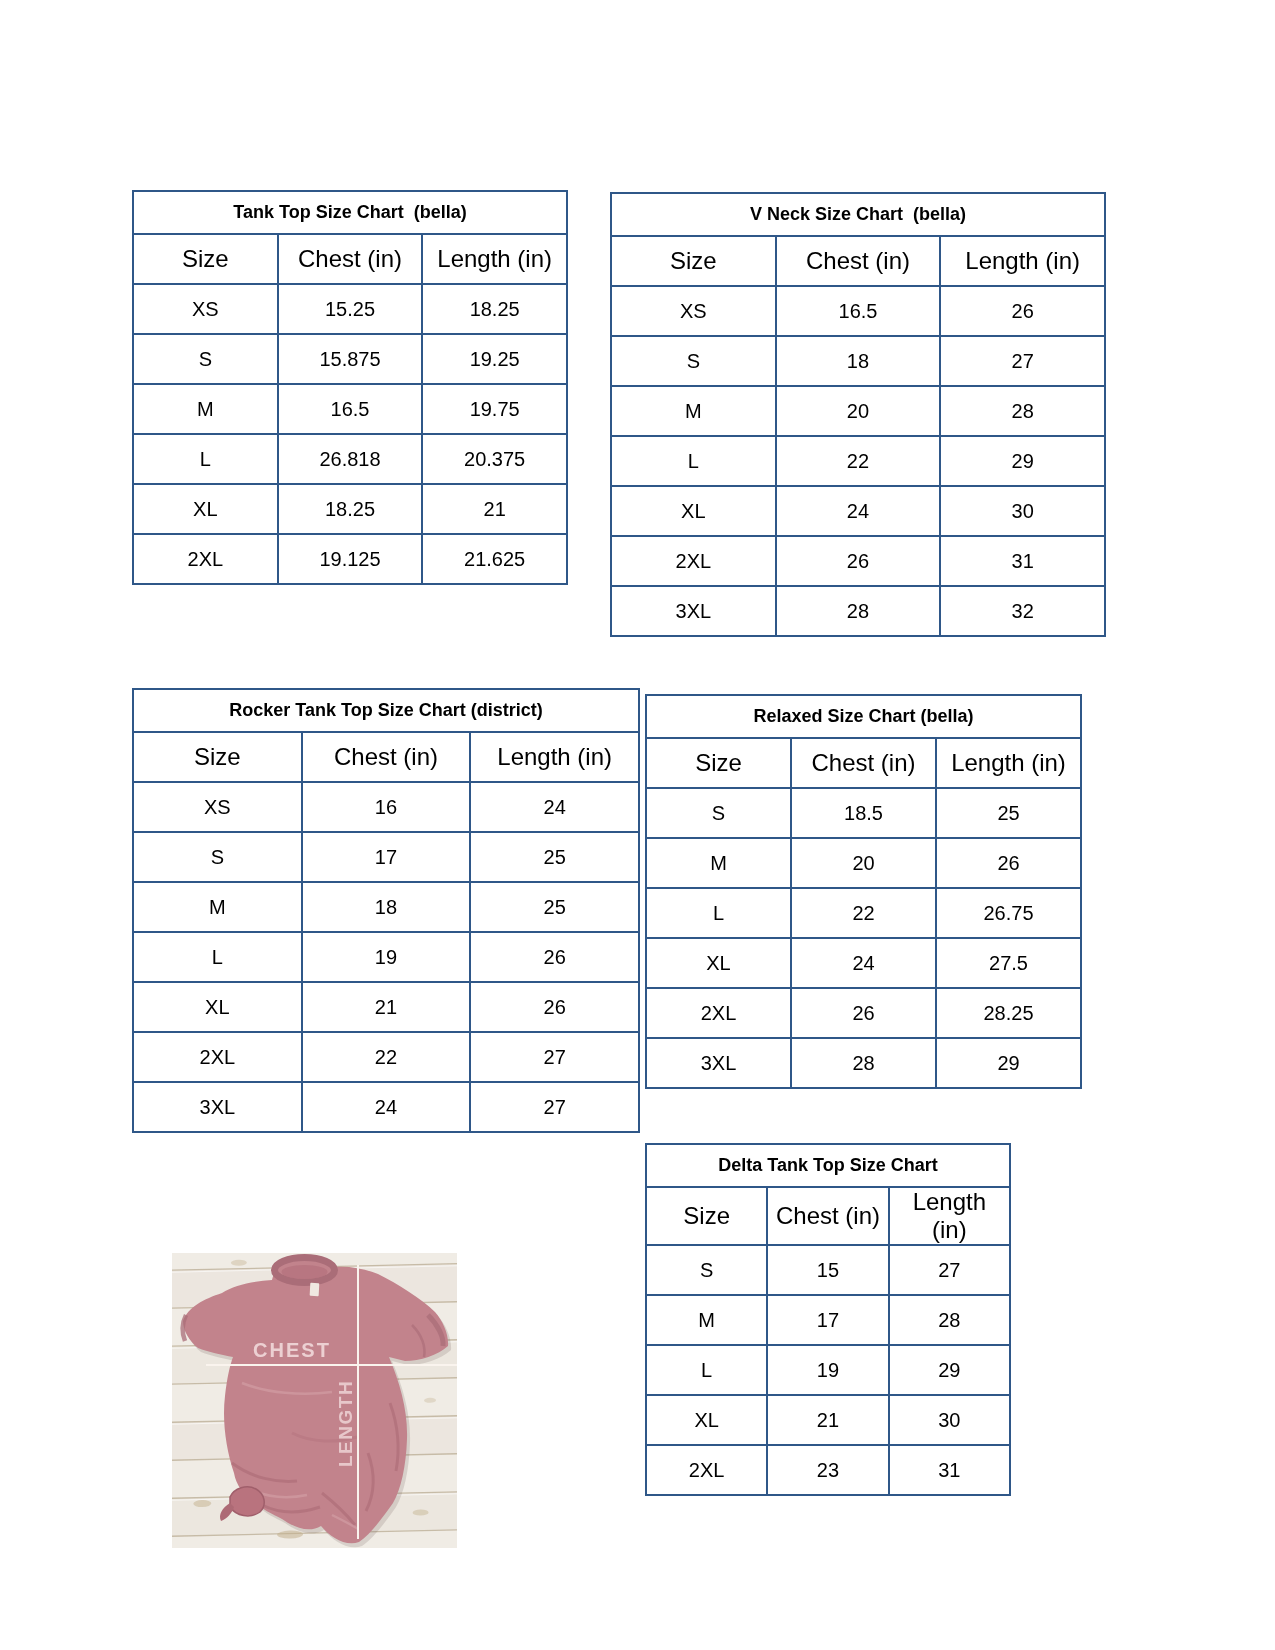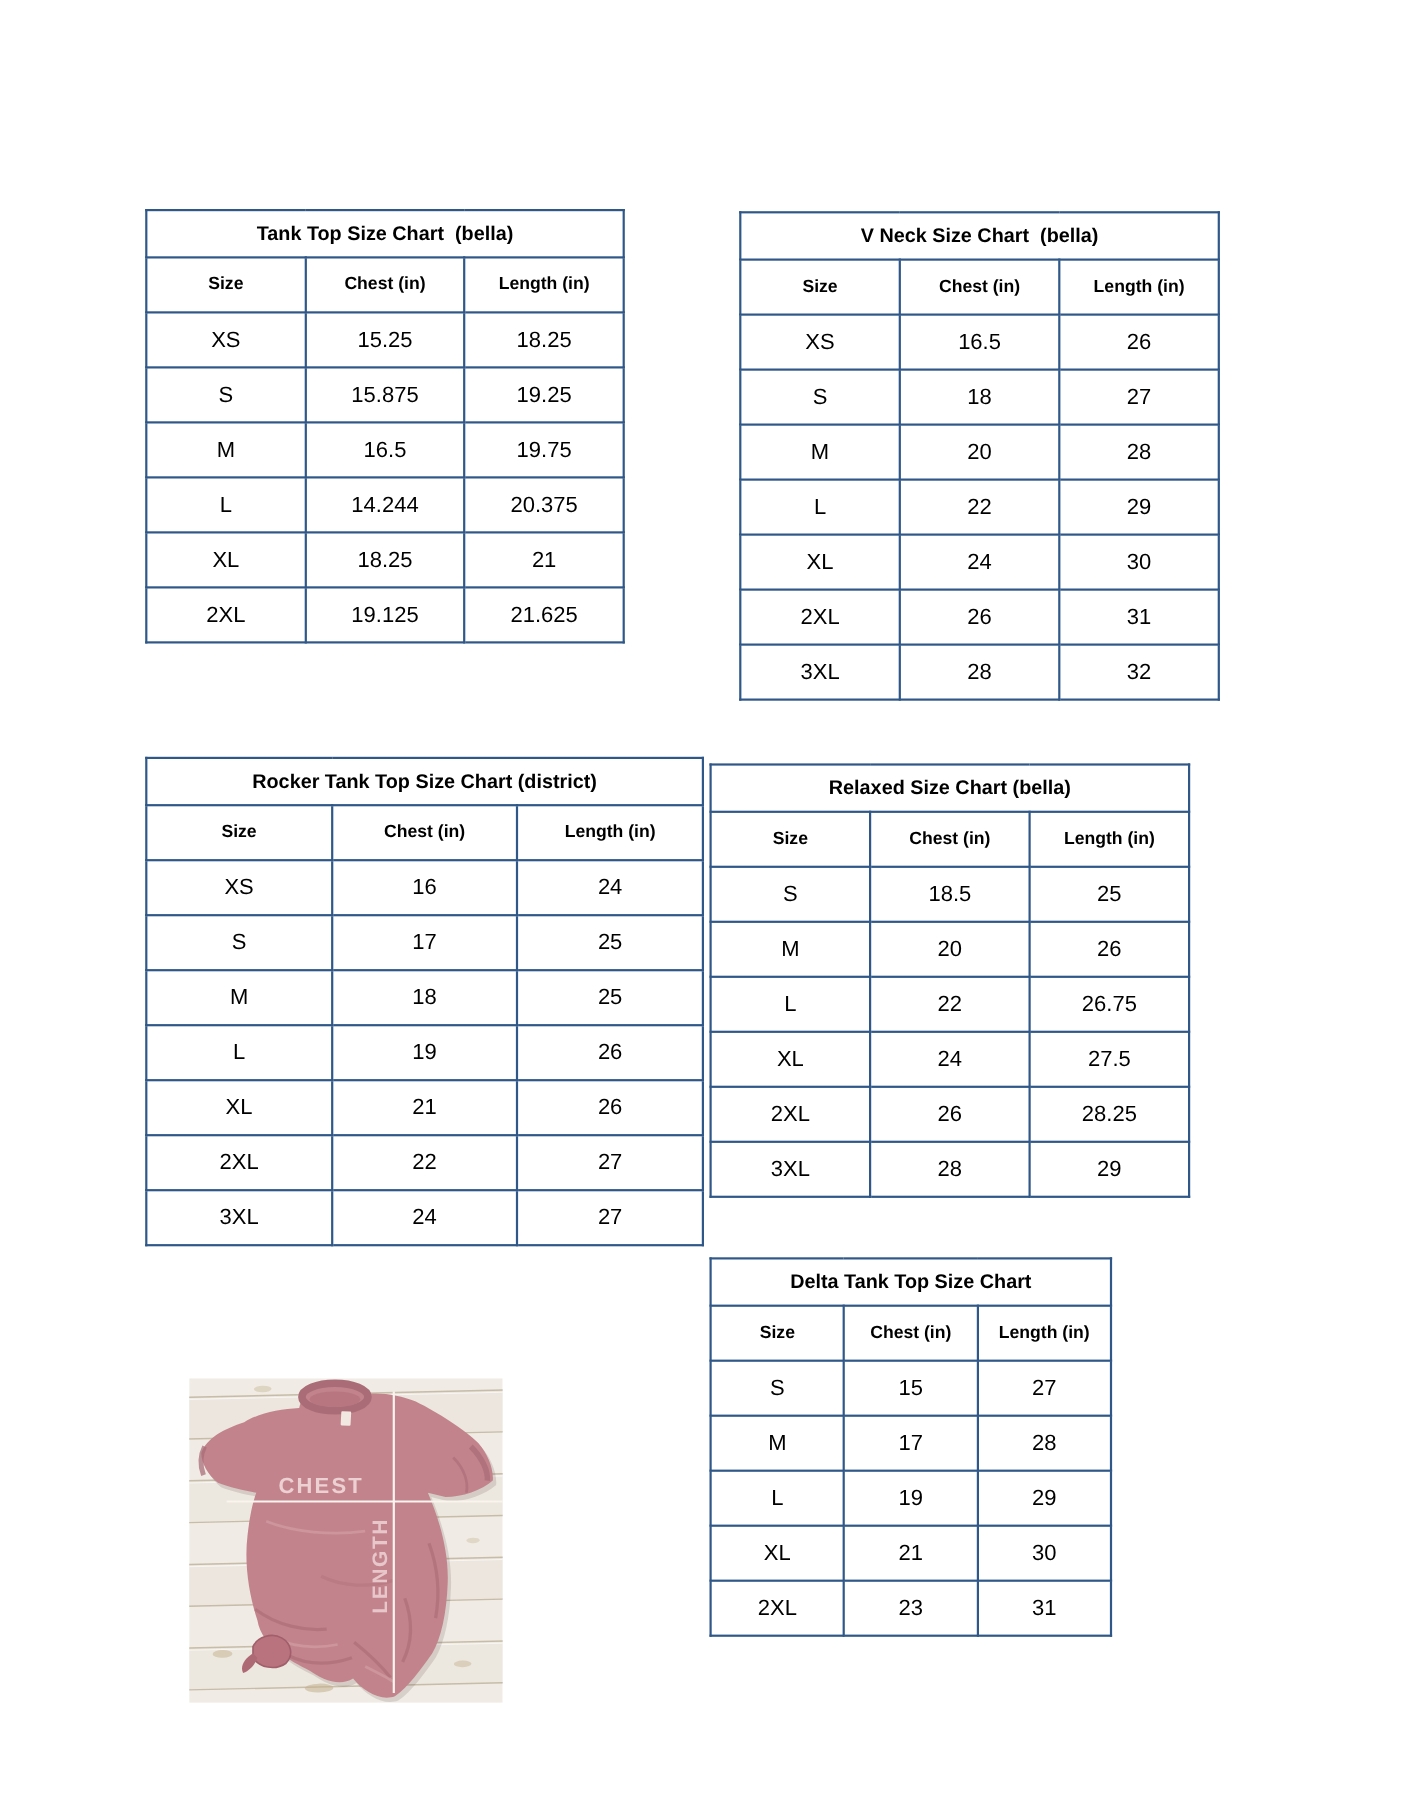--- a/index.html
+++ b/index.html
@@ -27,23 +27,22 @@
     vertical-align:middle;
     padding:0 4px;
   }
   td.title-cell{
     font-weight:bold;
     font-size:18px;
     height:41px;
     white-space:pre-wrap;
   }
   td.head-cell{
-    font-size:16px;
+    font-size:24px;
     height:48px;
-    font-weight:bold;
   }
   td.data-cell{
     font-size:20px;
     height:48px;
   }
   .photo{
     position:absolute;
     left:172px;top:1253px;
     width:285px;height:295px;text-align:right;
   }
@@ -75,38 +74,38 @@
             <td class="data-cell">15.875</td>
             <td class="data-cell">19.25</td>
           </tr>
           <tr>
             <td class="data-cell">M</td>
             <td class="data-cell">16.5</td>
             <td class="data-cell">19.75</td>
           </tr>
           <tr>
             <td class="data-cell">L</td>
-            <td class="data-cell">14.244</td>
+            <td class="data-cell">26.818</td>
             <td class="data-cell">20.375</td>
           </tr>
           <tr>
             <td class="data-cell">XL</td>
             <td class="data-cell">18.25</td>
             <td class="data-cell">21</td>
           </tr>
           <tr>
             <td class="data-cell">2XL</td>
             <td class="data-cell">19.125</td>
             <td class="data-cell">21.625</td>
           </tr>
         </tbody>
       </table>
     </div>
 
-  <div class="table-slot" style="left:672px;top:192px;width:437px">
+  <div class="table-slot" style="left:610px;top:192px;width:496px">
       <table class="size-table">
         <tbody>
           <tr>
             <td colspan="3" class="title-cell">V Neck Size Chart  (bella)</td>
           </tr>
           <tr>
             <td class="head-cell">Size</td>
             <td class="head-cell">Chest (in)</td>
             <td class="head-cell">Length (in)</td>
           </tr>

